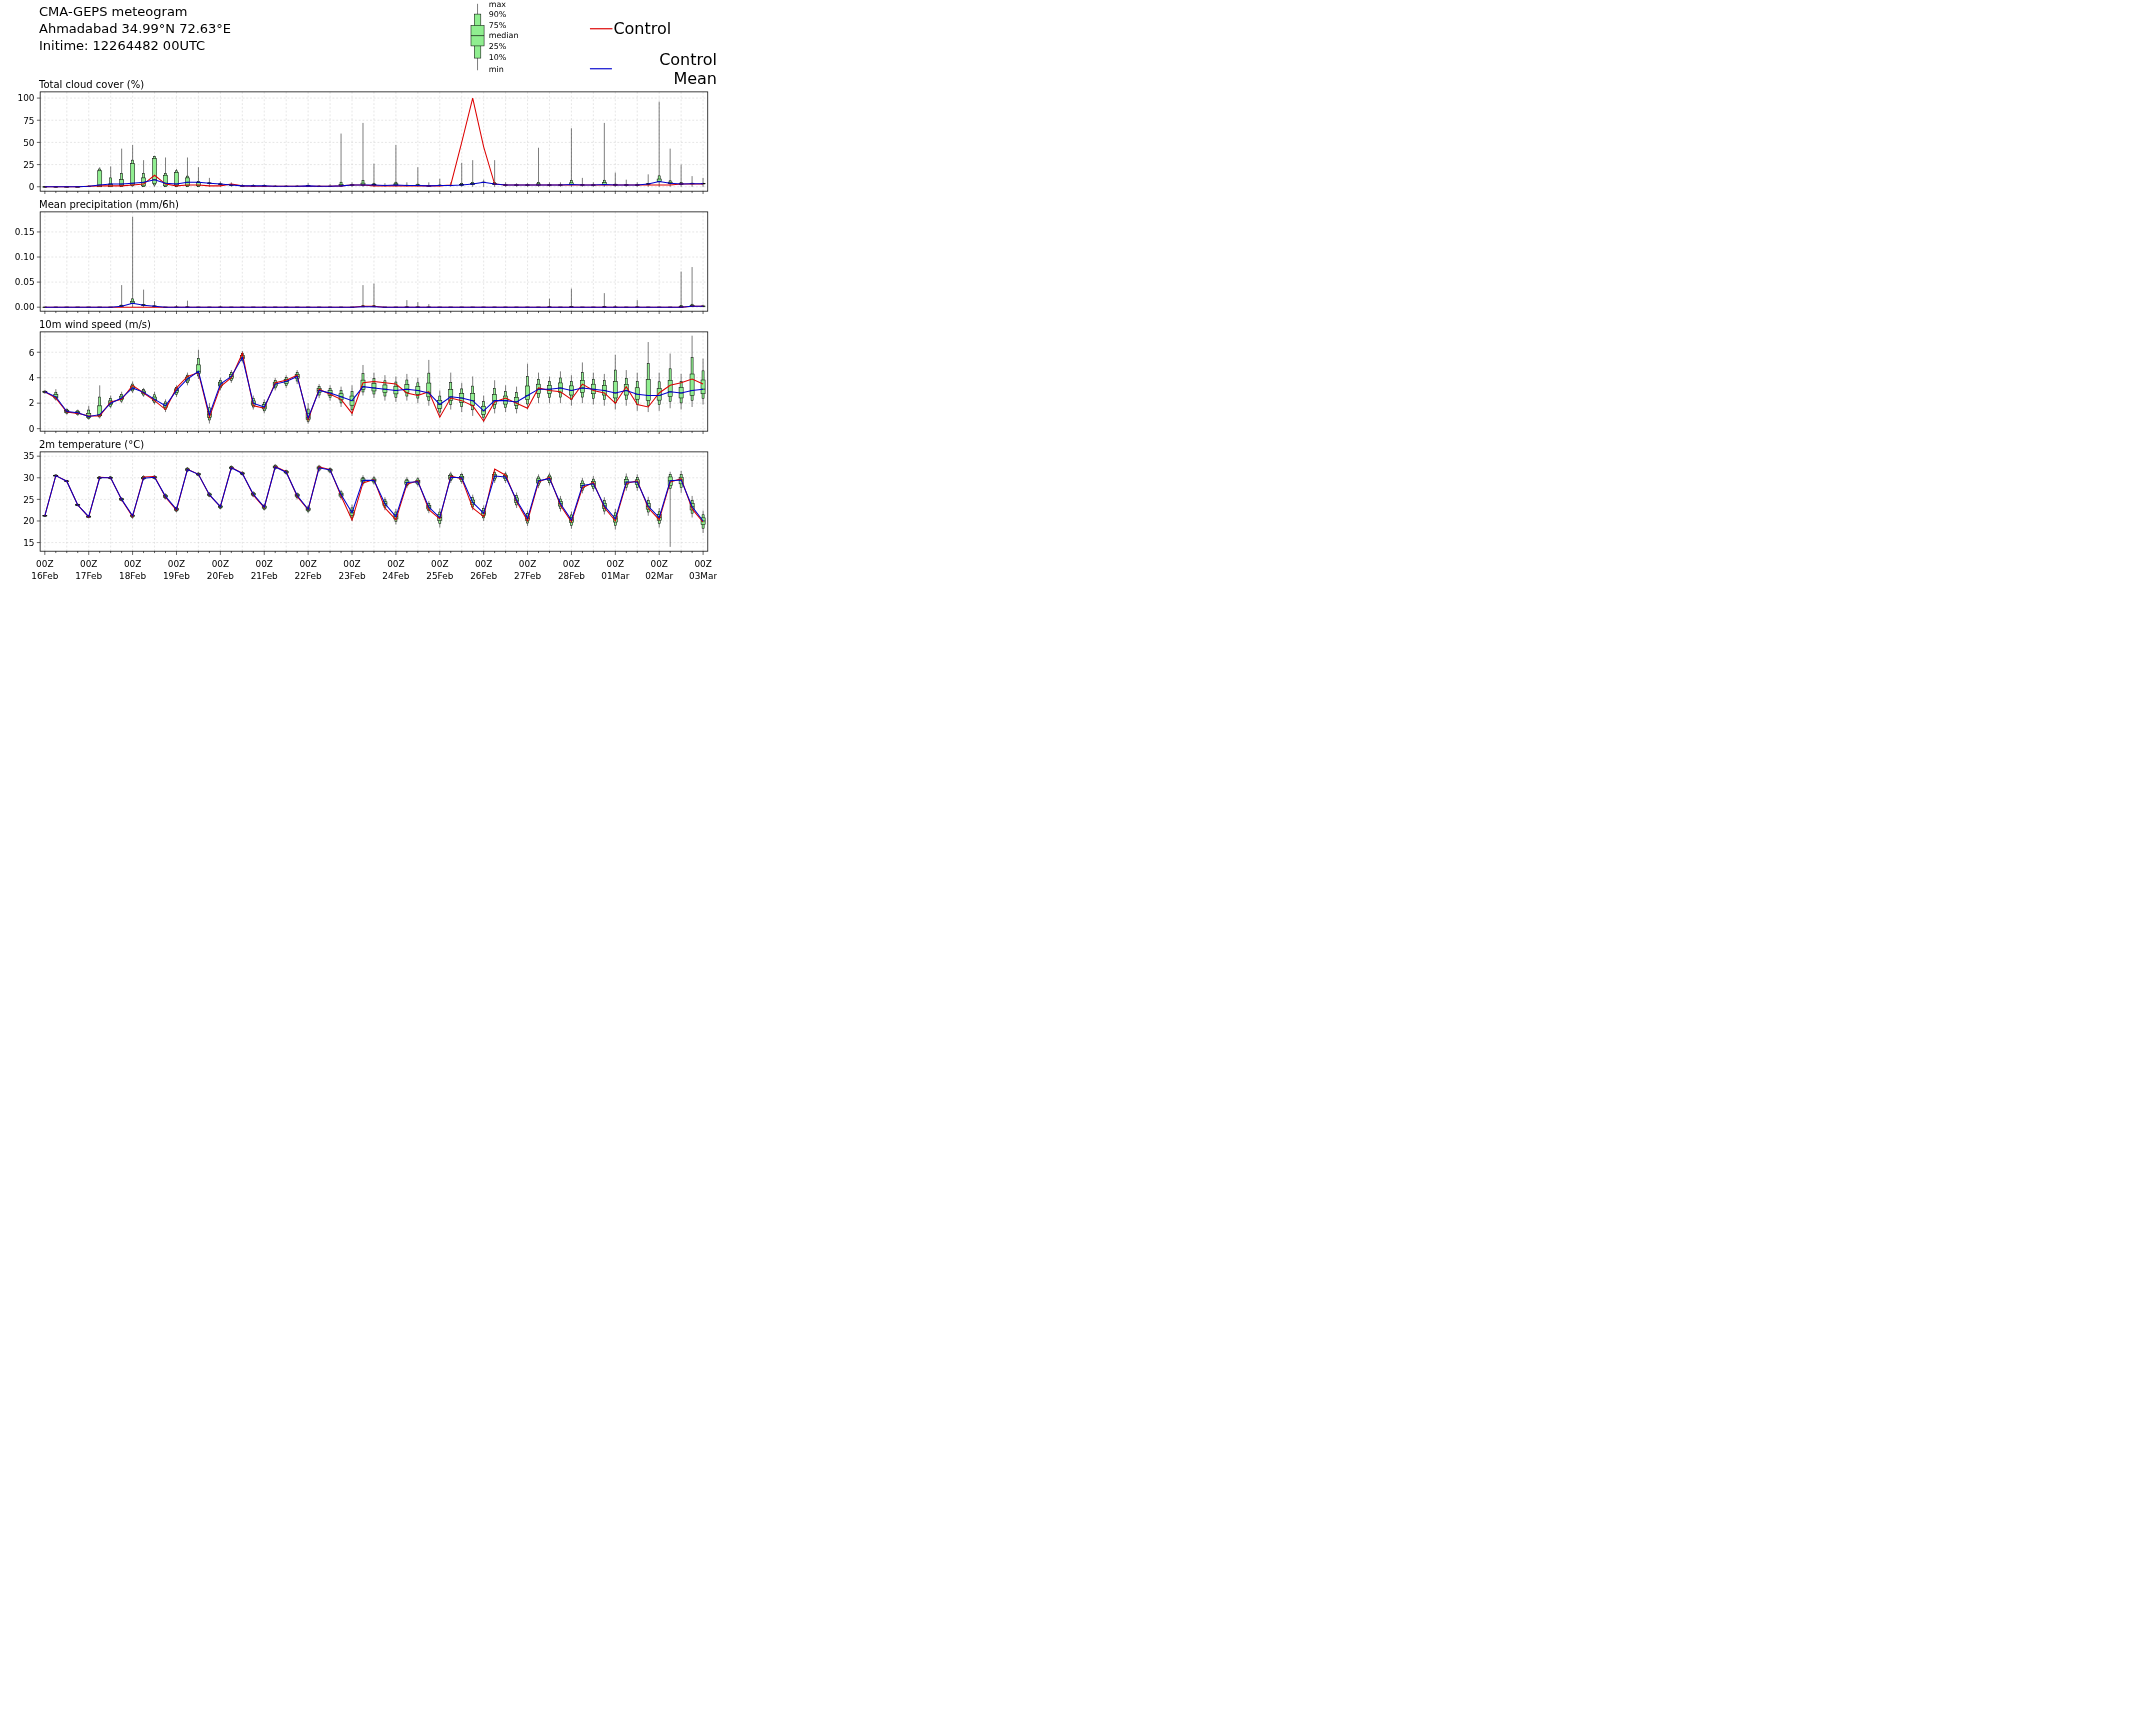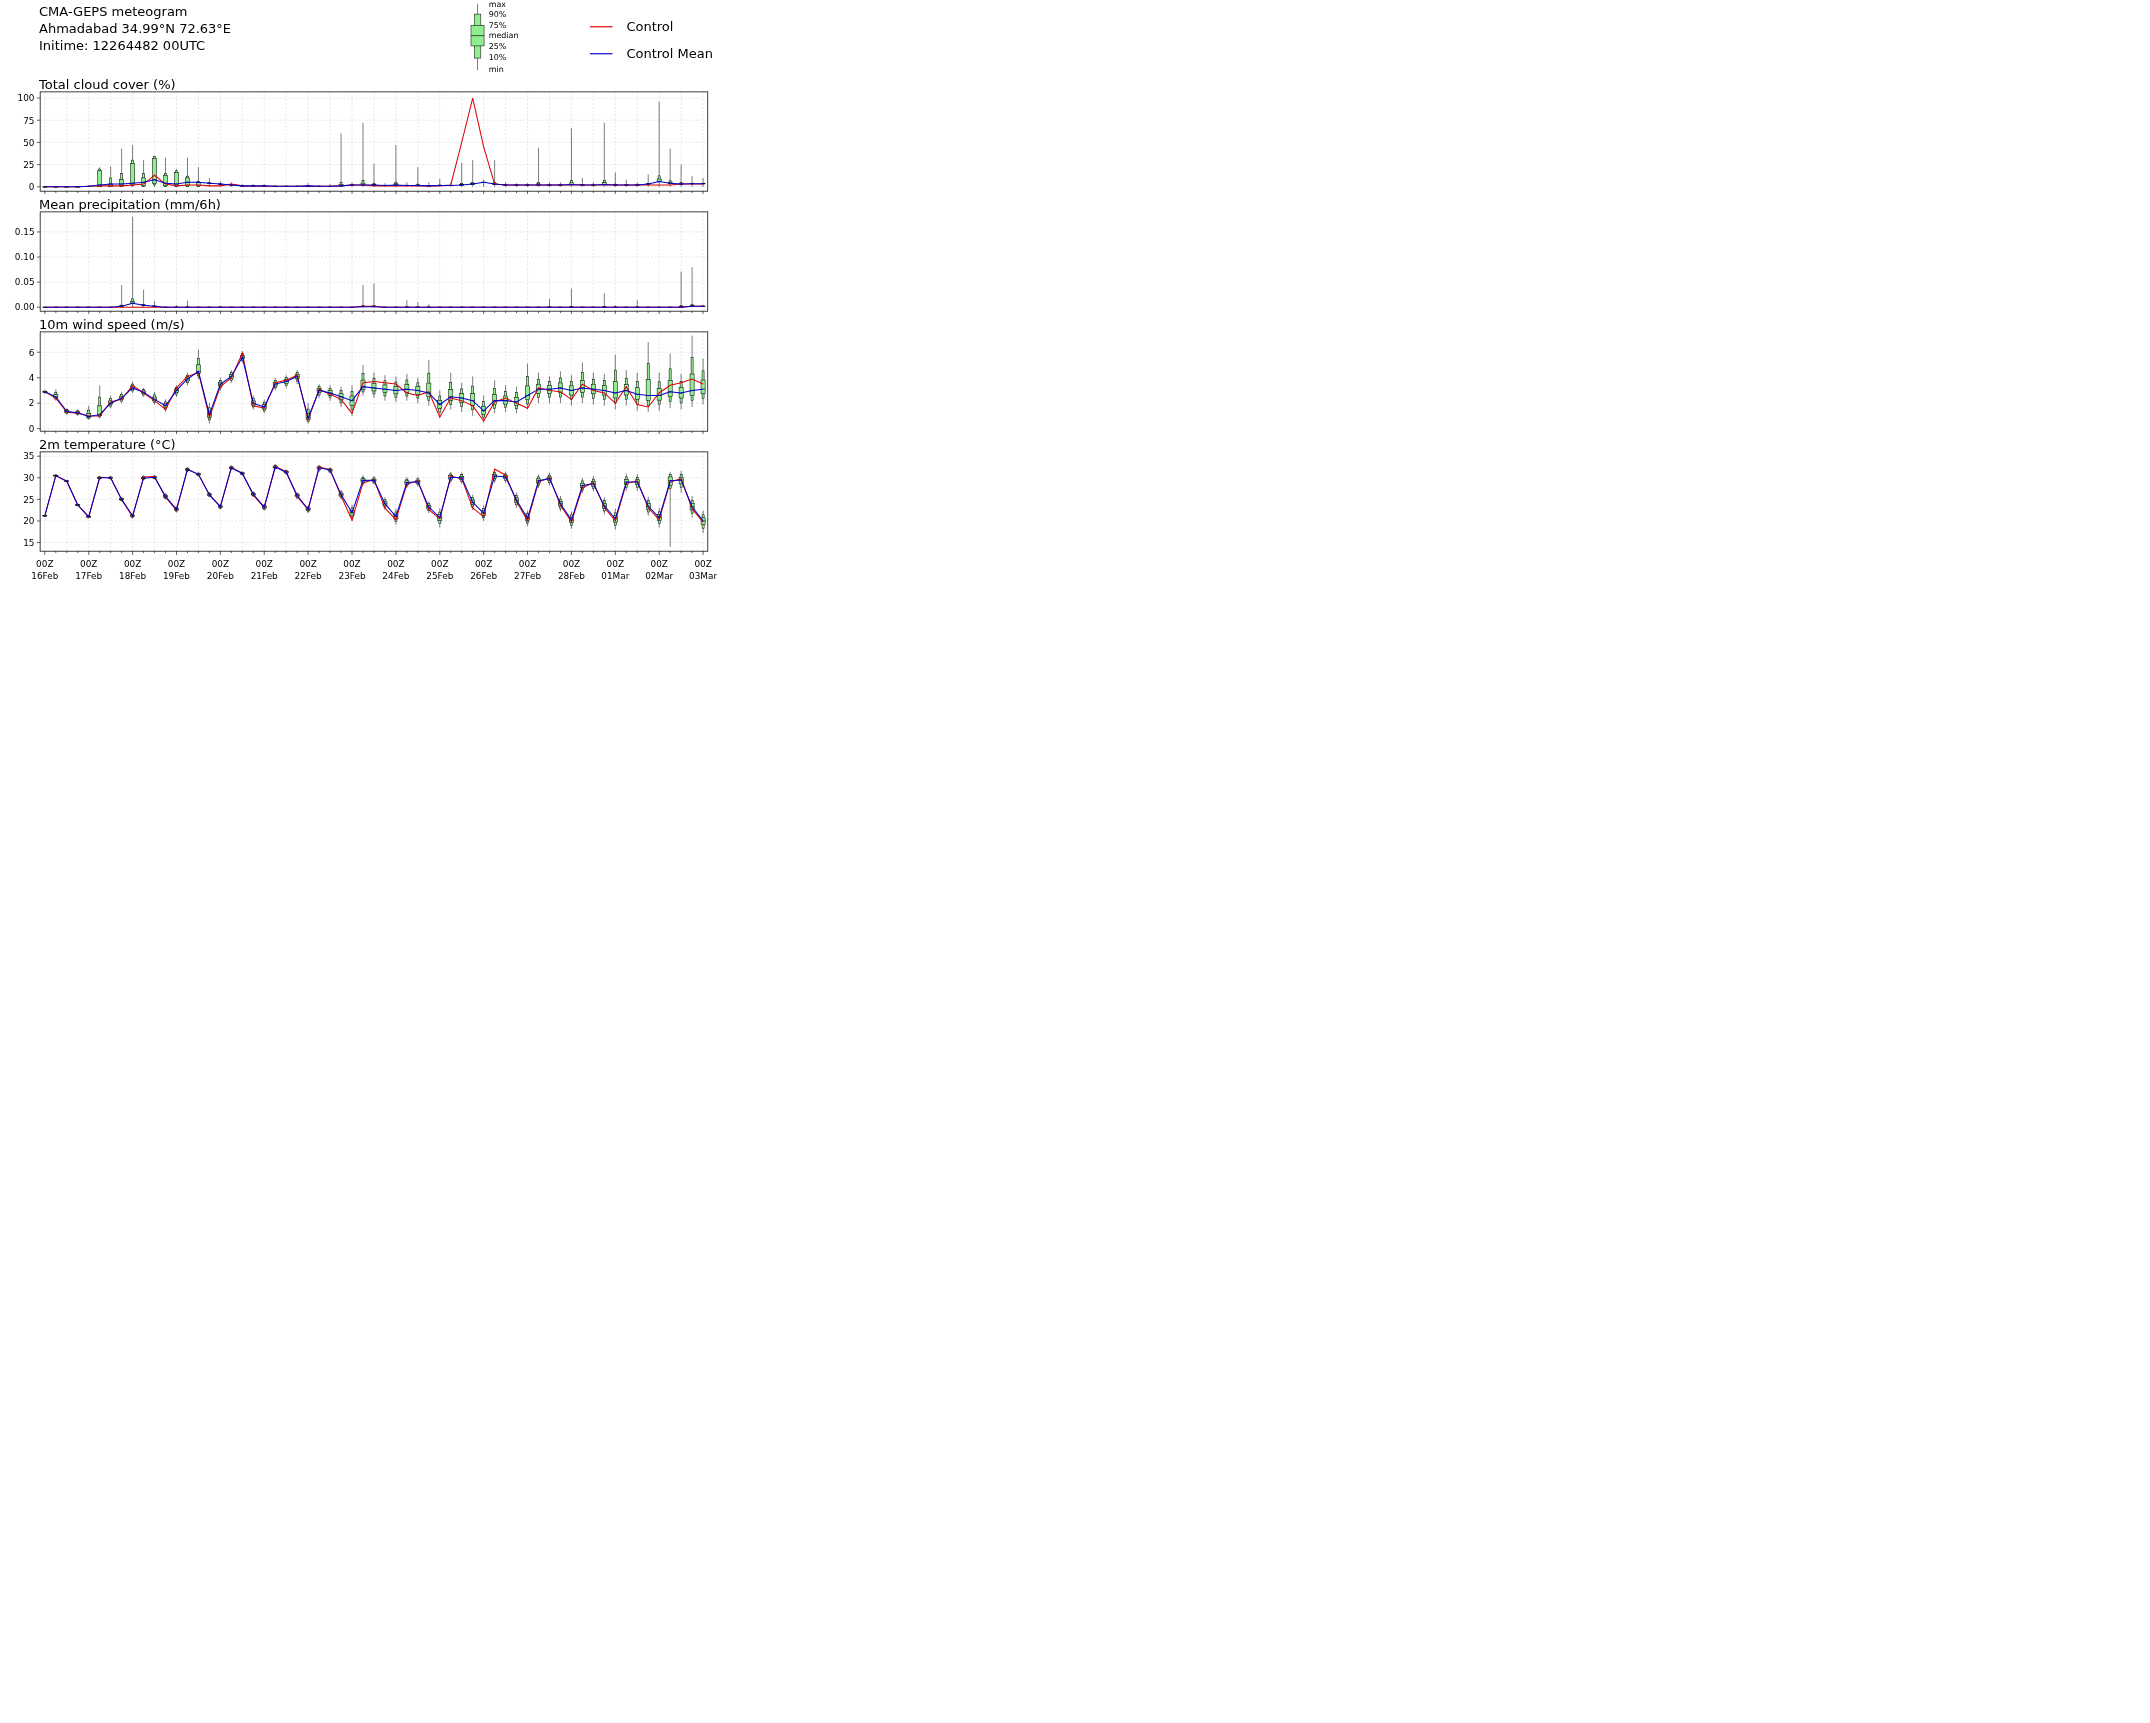--- a/index.html
+++ b/index.html
@@ -3,22 +3,22 @@
 <meta charset="utf-8">
 <style>
   html,body{margin:0;padding:0;background:#ffffff;color:#000;}
   body{width:717px;font-family:"DejaVu Sans","Liberation Sans",sans-serif;}
   .header{position:relative;height:74px;}
   .titles{position:absolute;left:39px;top:2.8px;}
   .titles div{font-size:13px;line-height:17px;}
   .legend-glyph{position:absolute;left:465px;top:0.9px;}
   .series-legend{position:absolute;left:589px;top:19px;}
   .legend-row{display:flex;align-items:center;margin-bottom:12.2px;}
-  .legend-row span{font-size:13px;margin-left:13px;}
-  .panel-title{font-size:13px;margin:4.7px 0 0 39px;line-height:11.3px;}
+  .legend-row span{font-size:16px;margin-left:0;text-align:right;}
+  .panel-title{font-size:10px;margin:4.7px 0 0 39px;line-height:11.3px;}
   svg.chart{display:block;}
   .grid{stroke:#c9c9c9;stroke-width:1;stroke-dasharray:4,4;}
   .frame{fill:none;stroke:#000;stroke-width:1.6;}
   .whisk{stroke:#000;stroke-width:1.1;}
   .box{stroke:#000;stroke-width:1.1;}
   .med{stroke:#000;stroke-width:1.4;}
   .tick{stroke:#000;stroke-width:1.3;}
   .ylab{font-size:19px;fill:#000;}
   .xlab{font-size:19px;fill:#000;}
   .glyph-lab{font-size:17px;fill:#000;}

